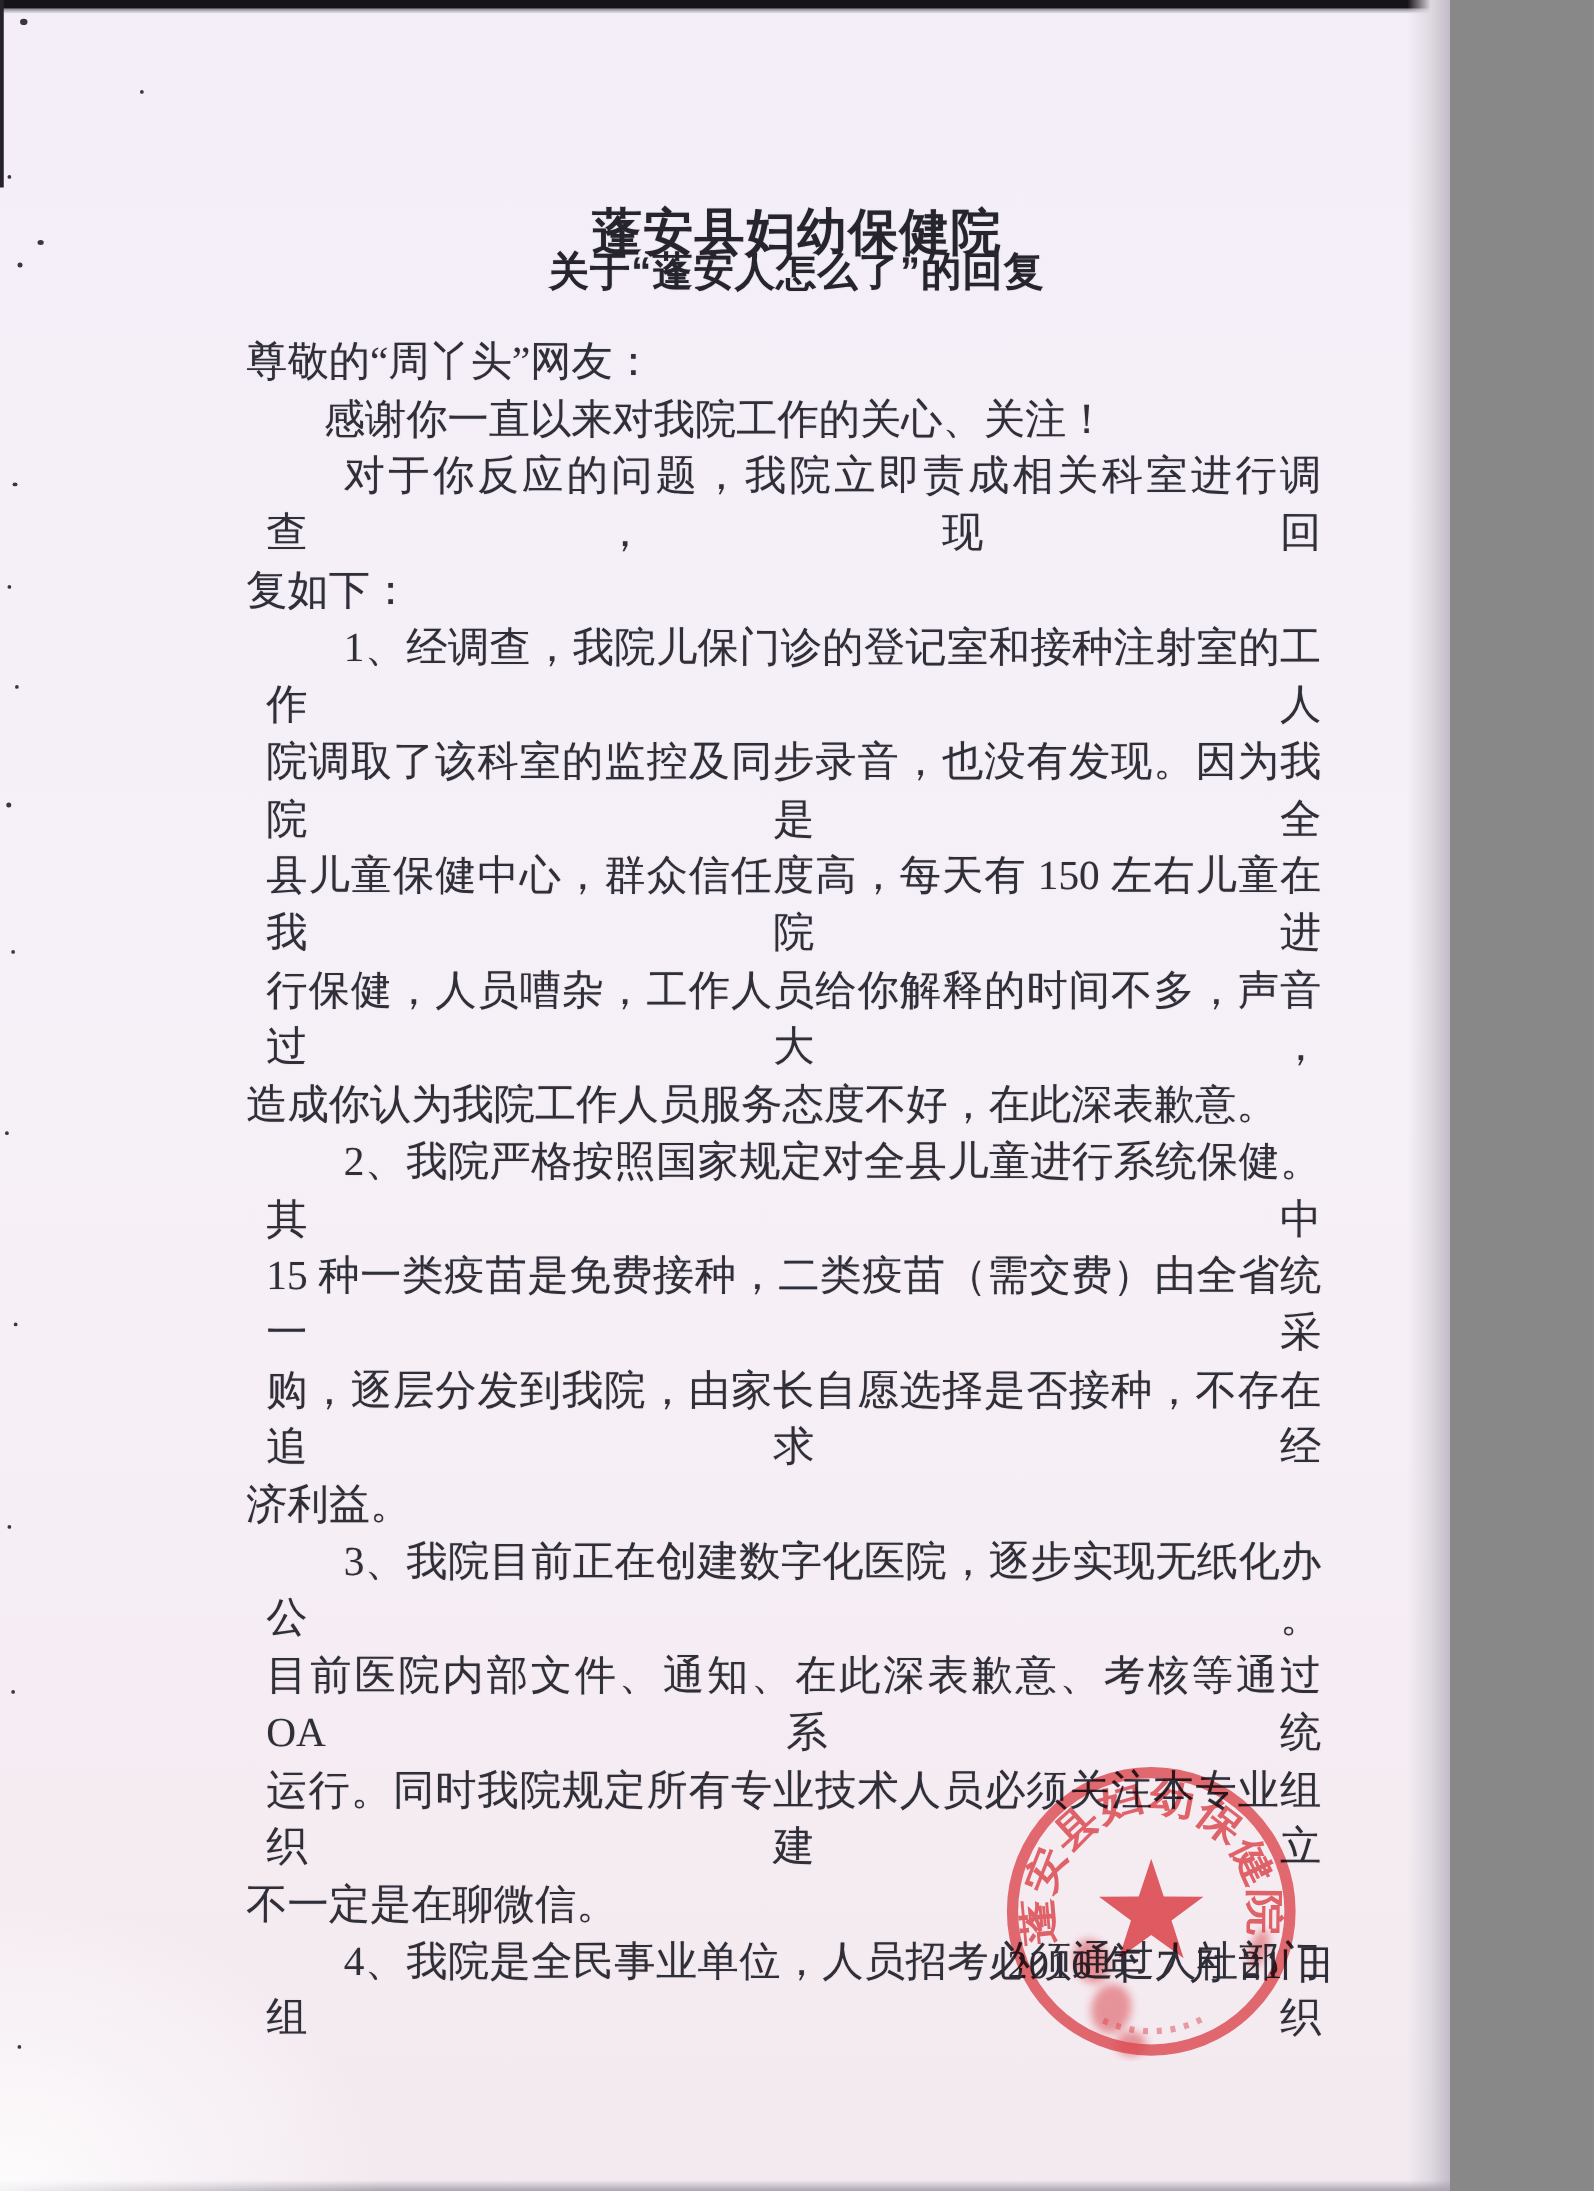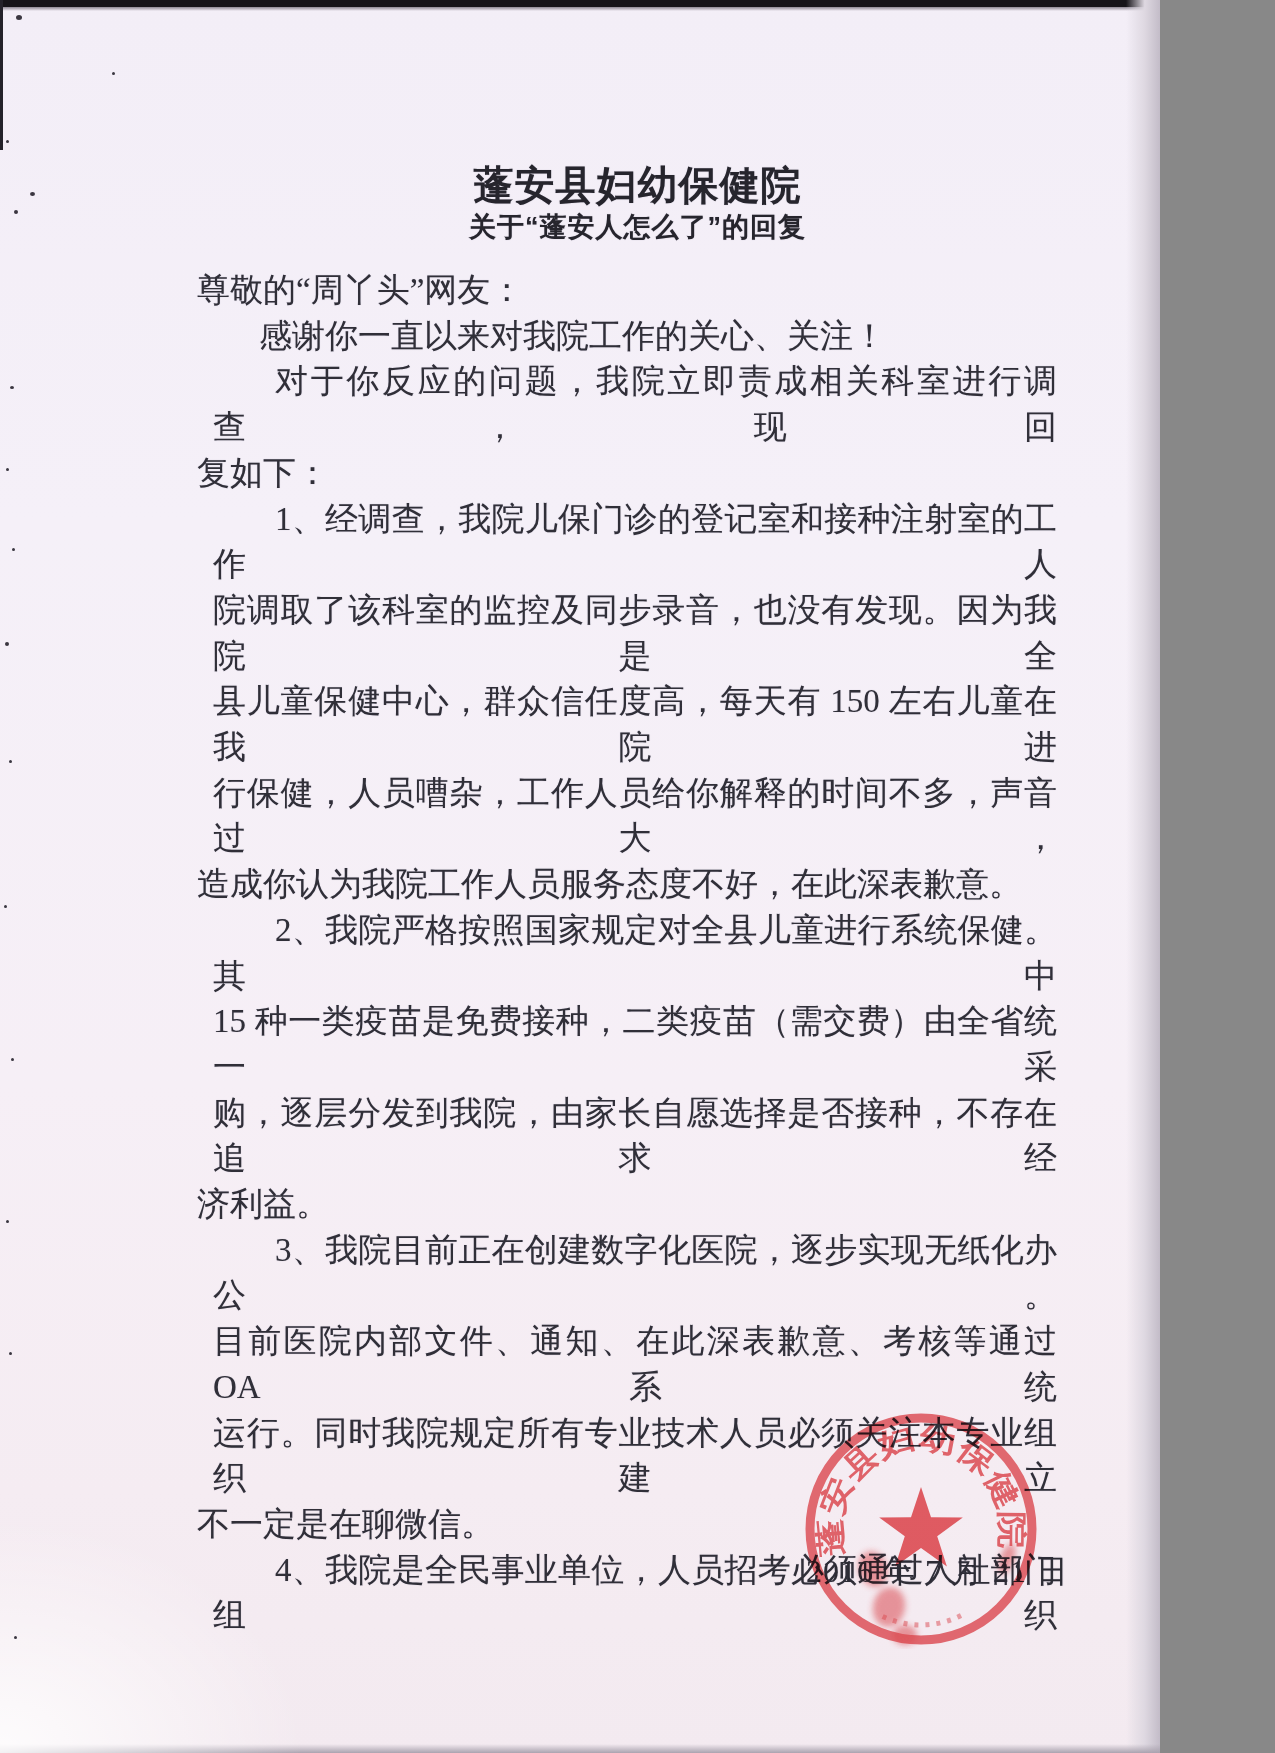--- a/index.html
+++ b/index.html
@@ -20,21 +20,21 @@
     background:radial-gradient(ellipse at 0% 100%,rgba(255,255,255,0.85),rgba(255,255,255,0) 72%);}
   .speck{position:absolute;border-radius:50%;background:#3a3640;}
 
   
   .title,.subtitle{
     position:absolute;left:0;width:1275px;text-align:center;margin:0;
     font-family:"Liberation Sans",sans-serif;font-weight:900;color:#26252d;
     letter-spacing:1px;text-shadow:0 0 1px rgba(60,60,90,.35);
   }
   .title{top:158px;font-size:40px;}
-  .subtitle{top:209px;font-size:27px;}
+  .subtitle{top:196px;font-size:32px;}
 
   
   .body{
     position:absolute;left:197px;top:268px;width:860px;
     font-size:33px;line-height:45.7px;color:#302f38;
     text-shadow:0 0 1px rgba(70,70,110,.3);
   }
   .ln{white-space:nowrap;}
   .ln.j{white-space:normal;text-align:justify;text-align-last:justify;margin-left:16px;}
   .ln.in{text-indent:62px;}

